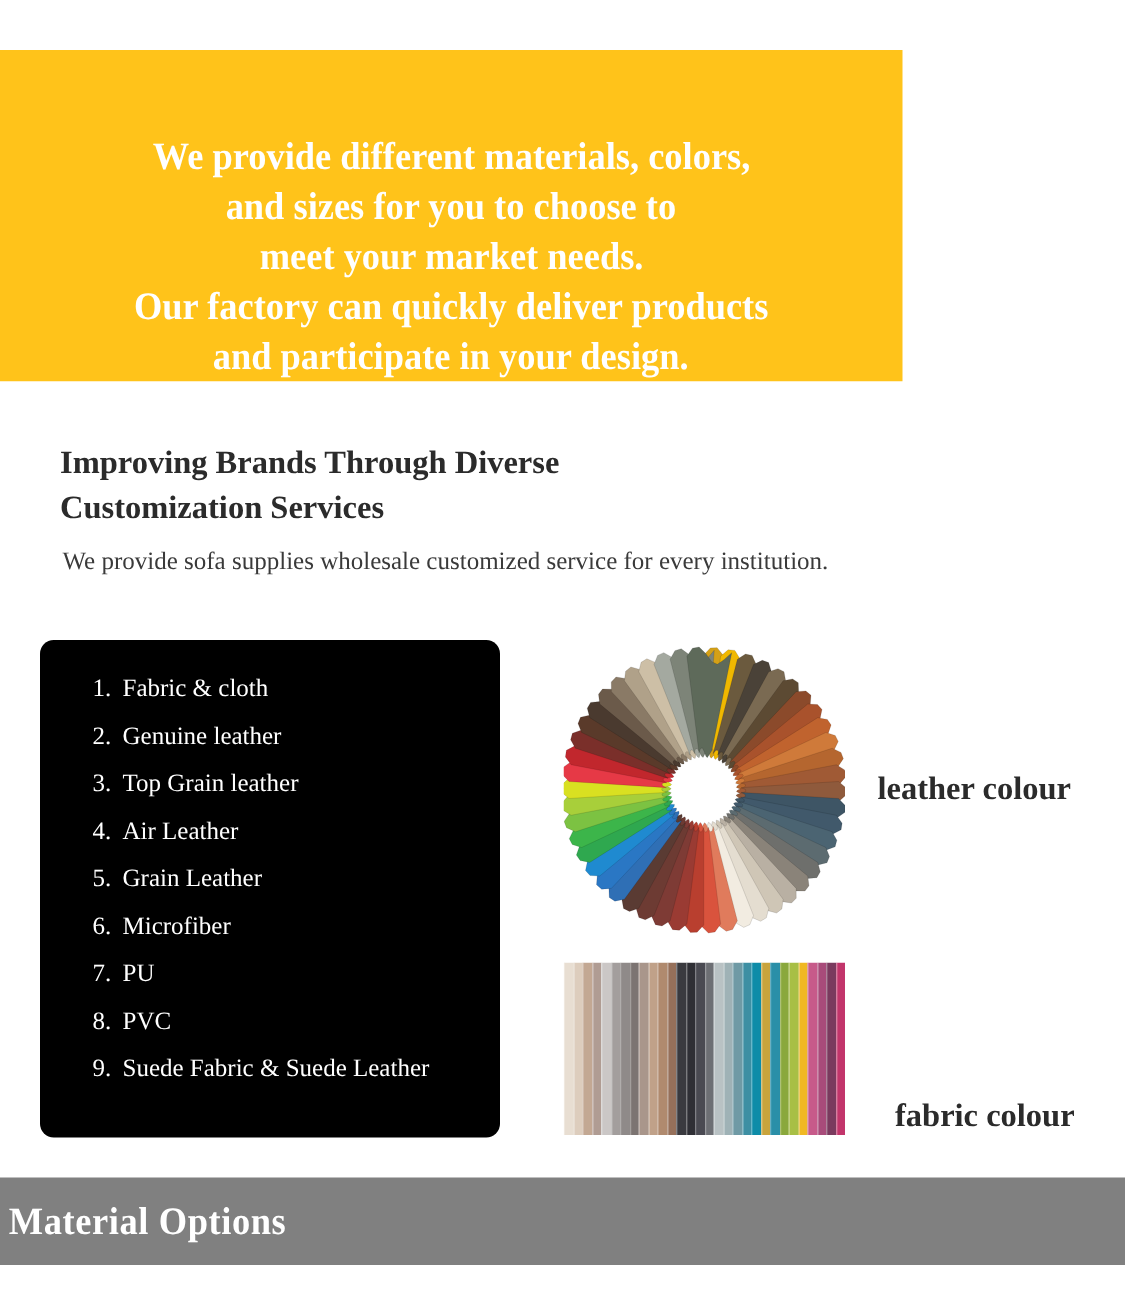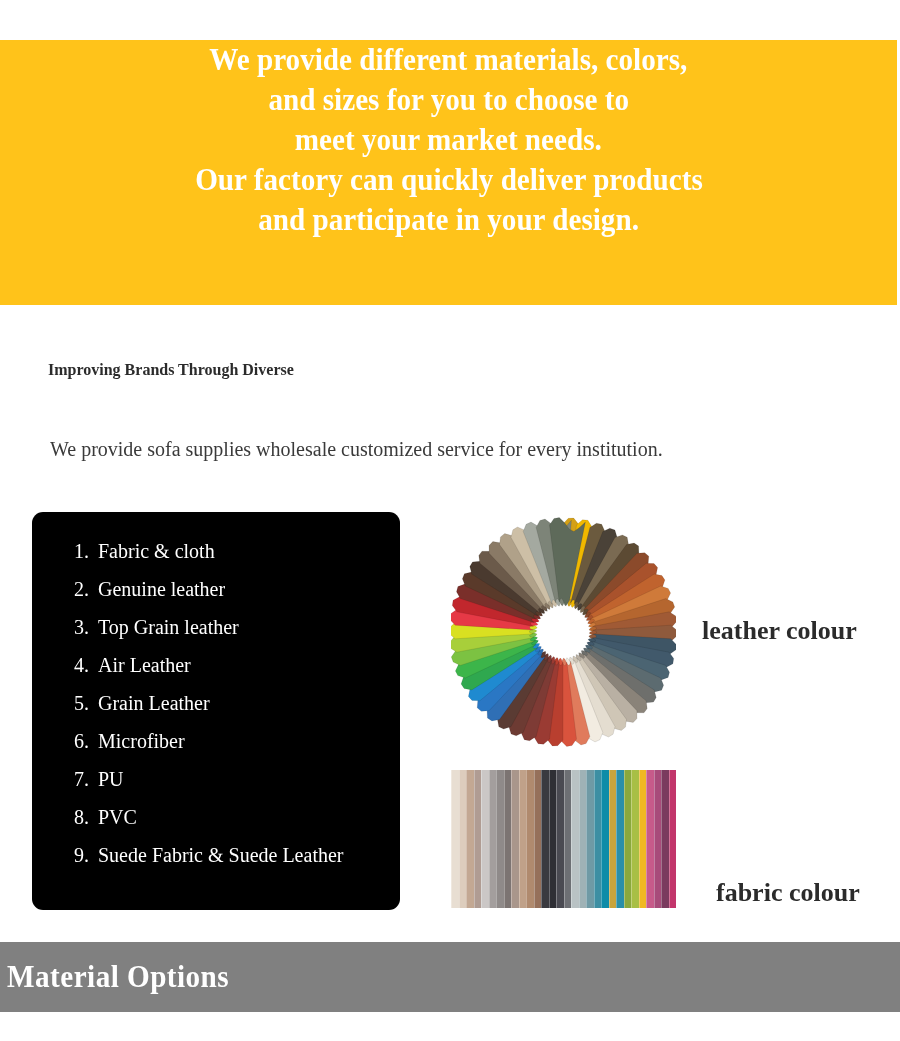--- a/index.html
+++ b/index.html
@@ -12,26 +12,26 @@
     width: 900px; height: 1041px;
     position: relative;
     font-family: "Liberation Serif", "DejaVu Serif", serif;
     overflow: hidden;
   }
 
   
   .banner {
     position: absolute;
     left: 0; top: 40px;
-    width: 897px; height: 265px;
+    width: 722px; height: 265px;
     background: #ffc31a;
     display: flex;
     flex-direction: column;
     align-items: center;
-    justify-content: flex-start;
+    justify-content: flex-end;
   }
   .banner-line {
     color: #ffffff;
     font-family: "Liberation Serif", "DejaVu Serif", serif;
     font-weight: bold;
     font-size: 31px;
     line-height: 40px;
     letter-spacing: 0px;
     text-align: center;
     white-space: nowrap;
@@ -40,21 +40,21 @@
 
   
   .section-head {
     position: absolute;
     left: 48px; top: 352px;
     width: 620px;
   }
   .section-title {
     color: #2b2b2b;
     font-weight: bold;
-    font-size: 16px;
+    font-size: 26px;
     line-height: 36px;
     margin: 0;
   }
   .section-sub {
     position: absolute;
     left: 50px; top: 437px;
     color: #3a3a3a;
     font-size: 20px;
     line-height: 24px;
     white-space: nowrap;
@@ -156,20 +156,21 @@
 <div class="banner">
   <div class="banner-line">We provide different materials, colors,</div>
   <div class="banner-line">and sizes for you to choose to</div>
   <div class="banner-line">meet your market needs.</div>
   <div class="banner-line">Our factory can quickly deliver products</div>
   <div class="banner-line">and participate in your design.</div>
 </div>
 
 <div class="section-head">
   <div class="section-title">Improving Brands Through Diverse</div>
+  <div class="section-title">Customization Services</div>
 </div>
 <div class="section-sub">We provide sofa supplies wholesale customized service for every institution.</div>
 
 <div class="list-card">
   <ol>
     <li>Fabric &amp; cloth</li>
     <li>Genuine leather</li>
     <li>Top Grain leather</li>
     <li>Air Leather</li>
     <li>Grain Leather</li>

